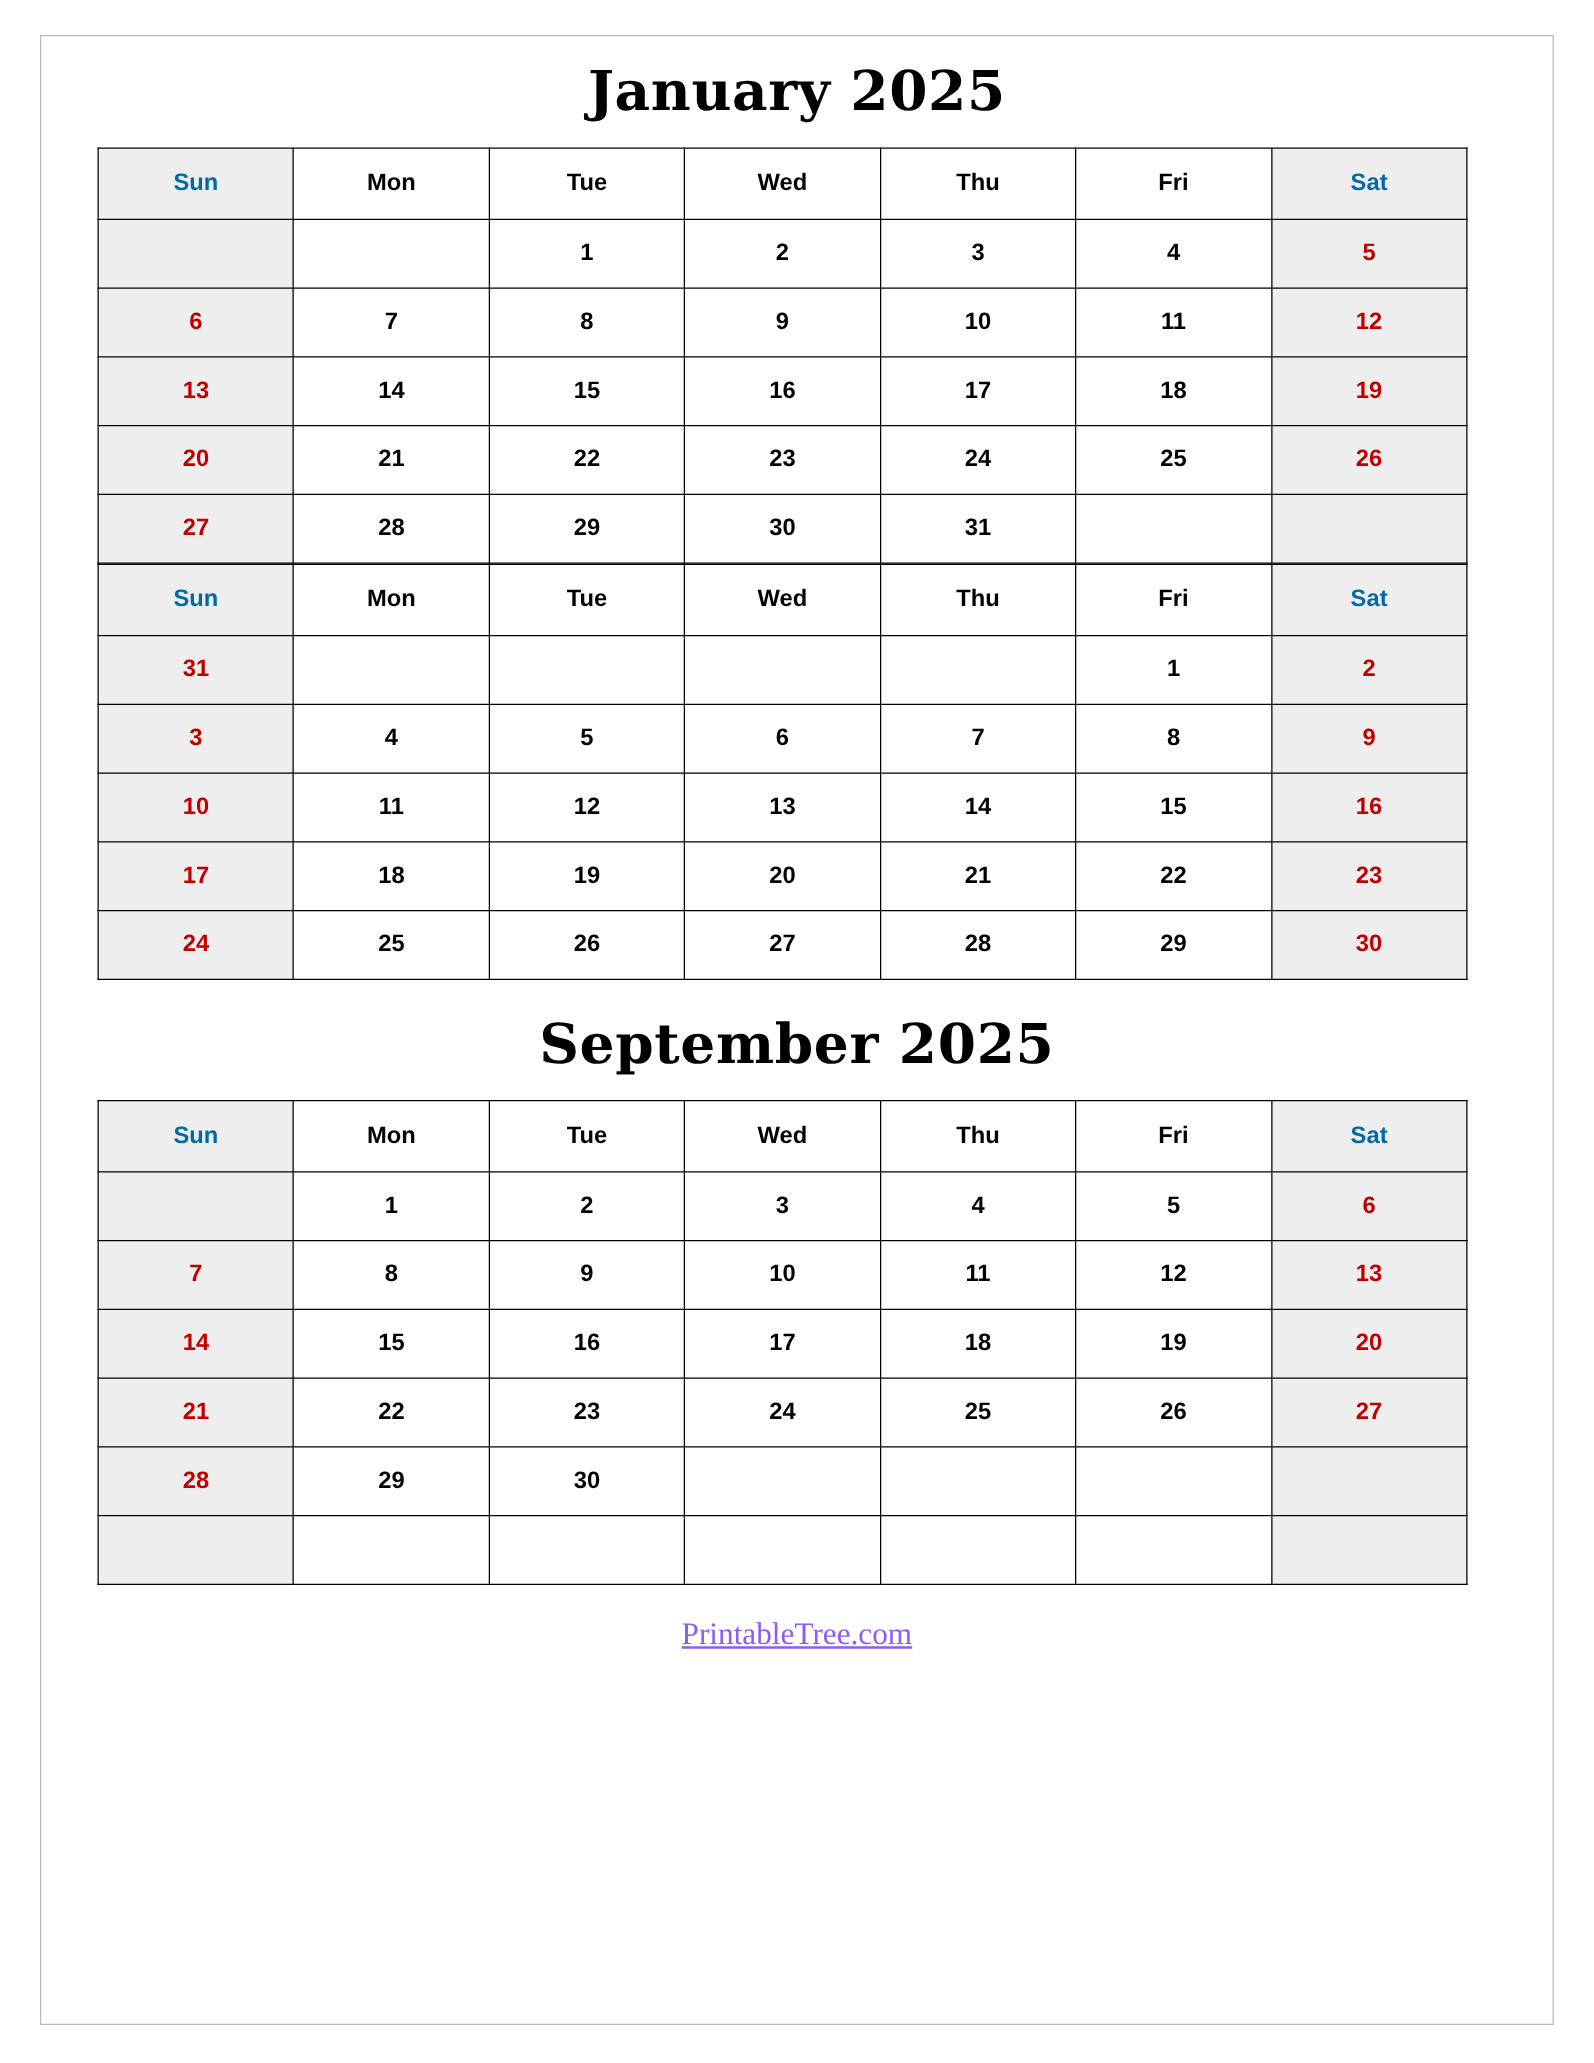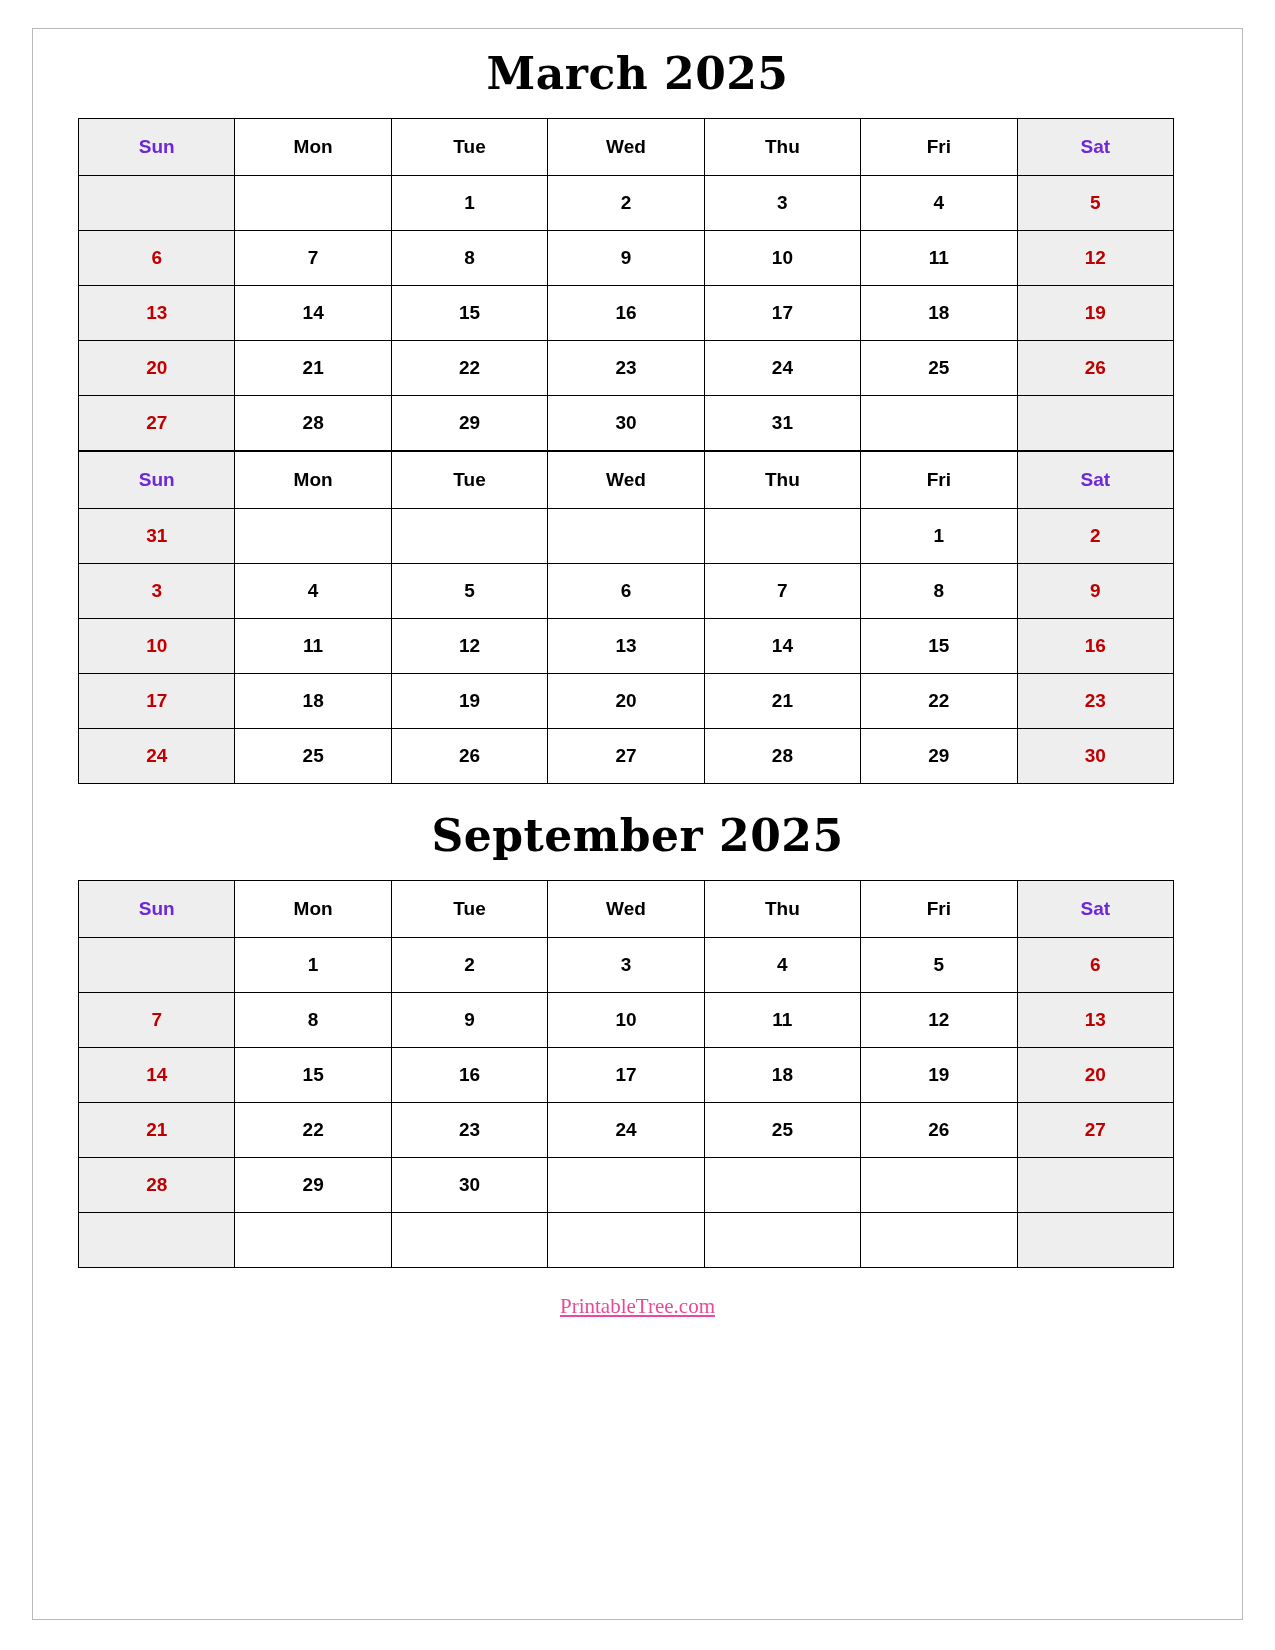--- a/index.html
+++ b/index.html
@@ -70,45 +70,45 @@
   table.cal th {
     height: 56px;
     font-size: 19px;
   }
   .weekend {
     background: #eeeeee;
     color: #c00000;
   }
   .wk-head {
     background: #eeeeee;
-    color: #6d28d9;
+    color: #0369a1;
     margin-left: 36px;
   }
 
   .footer {
     text-align: center;
     margin-top: 26px;
     padding-bottom: 10px;
   }
   .footer a {
-    color: #ec4899;
-    font-size: 21px;
+    color: #8b5cf6;
+    font-size: 25px;
     font-family: "Liberation Serif", serif;
     text-decoration: underline;
   }
 </style>
 </head>
 <body>
 
 <div class="page">
   <div class="page-border"></div>
   <div class="content">
 
     <div class="month-block m-july">
-      <div class="month-title">March 2025</div>
+      <div class="month-title">January 2025</div>
       <table class="cal">
         <thead>
           <tr>
             <th class="wk-head">Sun</th>
             <th>Mon</th>
             <th>Tue</th>
             <th>Wed</th>
             <th>Thu</th>
             <th>Fri</th>
             <th class="wk-head">Sat</th>

